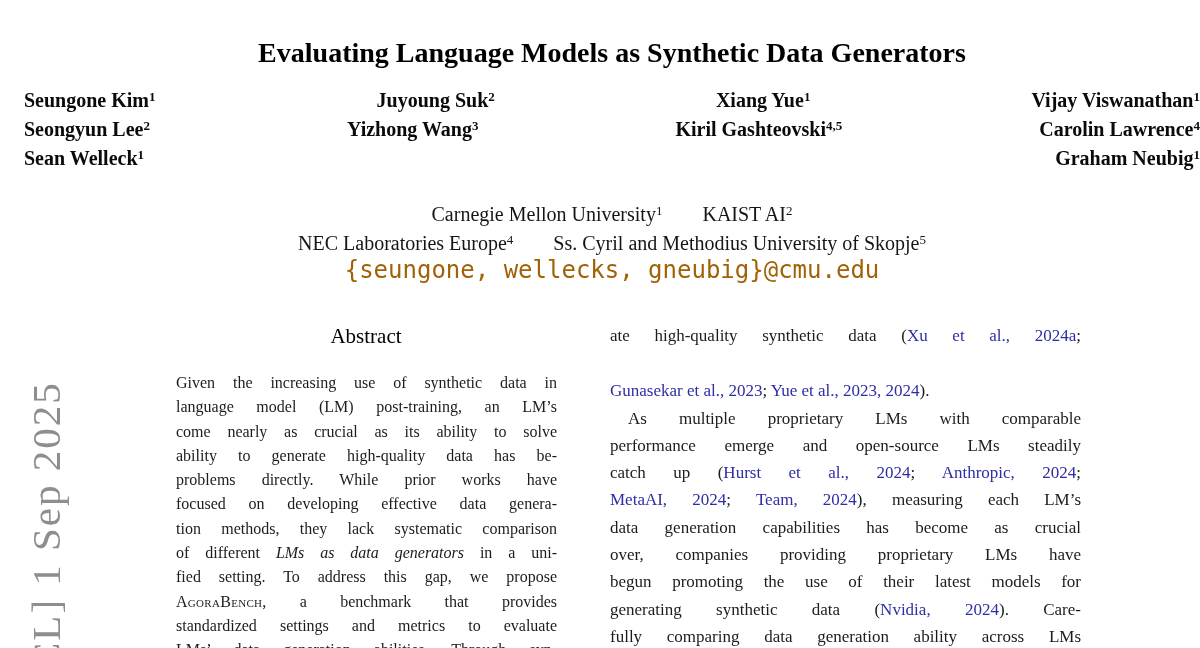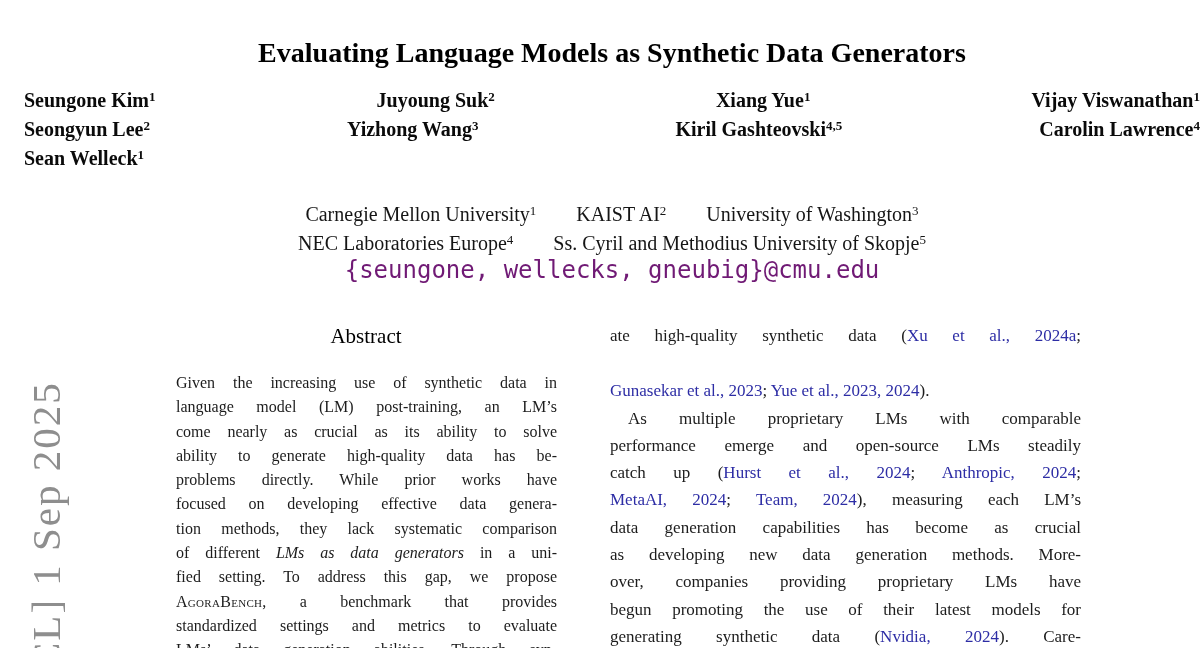--- a/index.html
+++ b/index.html
@@ -44,21 +44,21 @@
     display: flex; justify-content: center; column-gap: 46px;
     font-size: 20px; font-weight: normal; line-height: 29px; height: 29px;
     color: #151515;
     gap: 40px;
   }
   .sup { font-size: 13px; position: relative; top: -6px; font-weight: inherit; }
   .email-line {
     position: absolute; top: 256px; left: 24px; width: 1176px;
     text-align: center;
     font-family: "DejaVu Sans Mono", monospace;
-    font-size: 24px; line-height: 28px; color: #701a75;
+    font-size: 24px; line-height: 28px; color: #a16207;
   }
 
   
   .abstract-heading {
     position: absolute; top: 323px; left: 150px; width: 432px;
     text-align: center; font-size: 21px; font-weight: normal; line-height: 26px;
     color: #000000;
   }
   .abstract-body {
     position: absolute; top: 371px; left: 176px; width: 381px;
@@ -97,28 +97,28 @@
         <span>Vijay Viswanathan<span class="sup">1</span></span>
       </div>
       <div class="author-row">
         <span>Seongyun Lee<span class="sup">2</span></span>
         <span>Yizhong Wang<span class="sup">3</span></span>
         <span>Kiril Gashteovski<span class="sup">4,5</span></span>
         <span>Carolin Lawrence<span class="sup">4</span></span>
       </div>
       <div class="author-row">
         <span>Sean Welleck<span class="sup">1</span></span>
+        <span>Graham Neubig<span class="sup">1</span></span>
       </div>
     </div>
 
   <div class="affils">
       <div class="affil-row">
         <span>Carnegie Mellon University<span class="sup">1</span></span>
         <span>KAIST AI<span class="sup">2</span></span>
-        <span>University of Washington<span class="sup">3</span></span>
       </div>
       <div class="affil-row">
         <span>NEC Laboratories Europe<span class="sup">4</span></span>
         <span>Ss. Cyril and Methodius University of Skopje<span class="sup">5</span></span>
       </div>
     </div>
 
   <div class="email-line">{seungone, wellecks, gneubig}@cmu.edu</div>
 
   <div class="abstract-heading">Abstract</div>
@@ -139,20 +139,19 @@
     </div>
 
   <div class="col-right">
       <div class="jline"><span>ate high-quality synthetic data (</span><span class="seg-link">Xu et al., 2024a</span><span>;</span></div>
       <div class="jline lastline"><span class="seg-link">Gunasekar et al., 2023</span><span>; </span><span class="seg-link">Yue et al., 2023, 2024</span><span>).</span></div>
       <div class="jline indent"><span>As multiple proprietary LMs with comparable</span></div>
       <div class="jline"><span>performance emerge and open-source LMs steadily</span></div>
       <div class="jline"><span>catch up (</span><span class="seg-link">Hurst et al., 2024</span><span>; </span><span class="seg-link">Anthropic, 2024</span><span>;</span></div>
       <div class="jline"><span class="seg-link">MetaAI, 2024</span><span>; </span><span class="seg-link">Team, 2024</span><span>), measuring each LM’s</span></div>
       <div class="jline"><span>data generation capabilities has become as crucial</span></div>
-      <div class="jline"><span>as developing new data generation methods. More-</span></div>
       <div class="jline"><span>over, companies providing proprietary LMs have</span></div>
       <div class="jline"><span>begun promoting the use of their latest models for</span></div>
       <div class="jline"><span>generating synthetic data (</span><span class="seg-link">Nvidia, 2024</span><span>). Care-</span></div>
       <div class="jline"><span>fully comparing data generation ability across LMs</span></div>
     </div>
 
 </div>
 
 </body></html>

